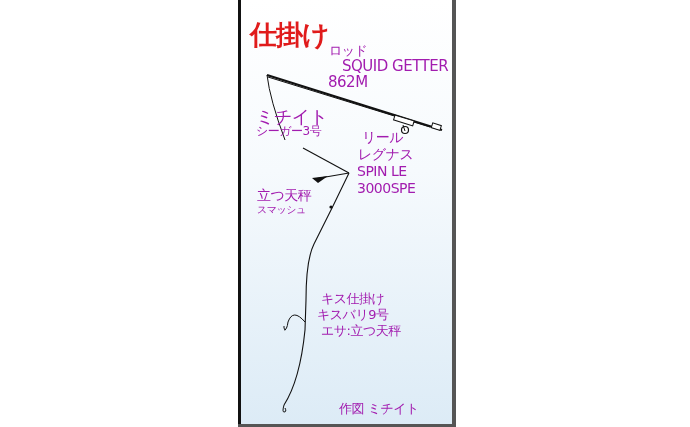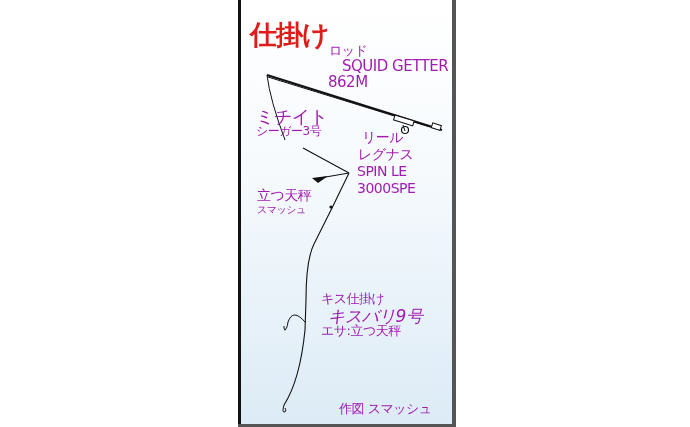--- a/index.html
+++ b/index.html
@@ -56,16 +56,16 @@
 
 <div class="t" style="left:338px;top:130px;font-size:14px;margin-left:24px;">リール</div>
 <div class="t" style="left:358px;top:147px;font-size:14px;">レグナス</div>
 <div class="t" style="left:357px;top:164px;font-size:14px;">SPIN LE</div>
 <div class="t" style="left:357px;top:181px;font-size:14px;">3000SPE</div>
 
 <div class="t" style="left:257px;top:188px;font-size:14px;">立つ天秤</div>
 <div class="t" style="left:257px;top:205px;font-size:10px;">スマッシュ</div>
 
 <div class="t" style="left:321px;top:292px;font-size:13px;">キス仕掛け</div>
-<div class="t" style="left:328px;top:308px;font-size:17px;font-style:italic;">キスバリ9号</div>
+<div class="t" style="left:317px;top:308px;font-size:13px;">キスバリ9号</div>
 <div class="t" style="left:321px;top:324px;font-size:13px;">エサ:立つ天秤</div>
 
-<div class="t" style="left:339px;top:402px;font-size:13px;">作図 スマッシュ</div>
+<div class="t" style="left:339px;top:402px;font-size:13px;">作図 ミチイト</div>
 
 </body></html>

